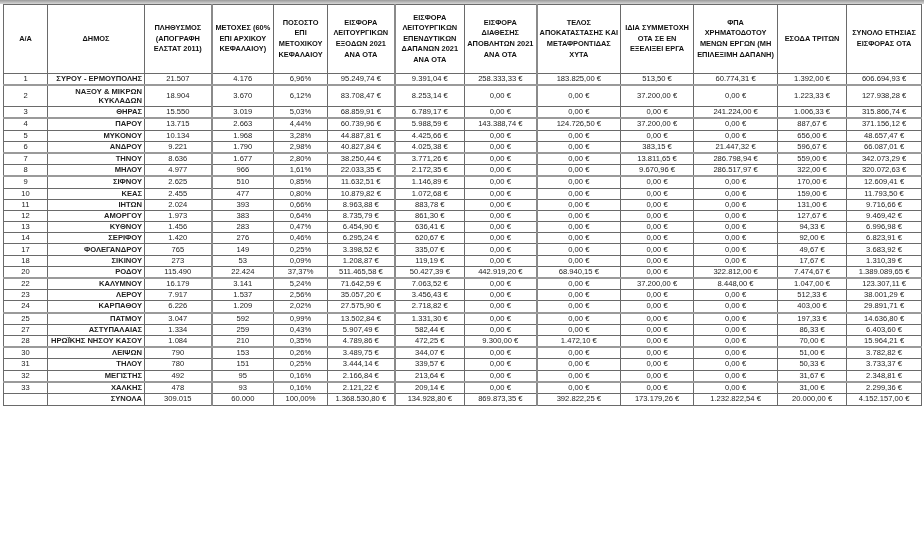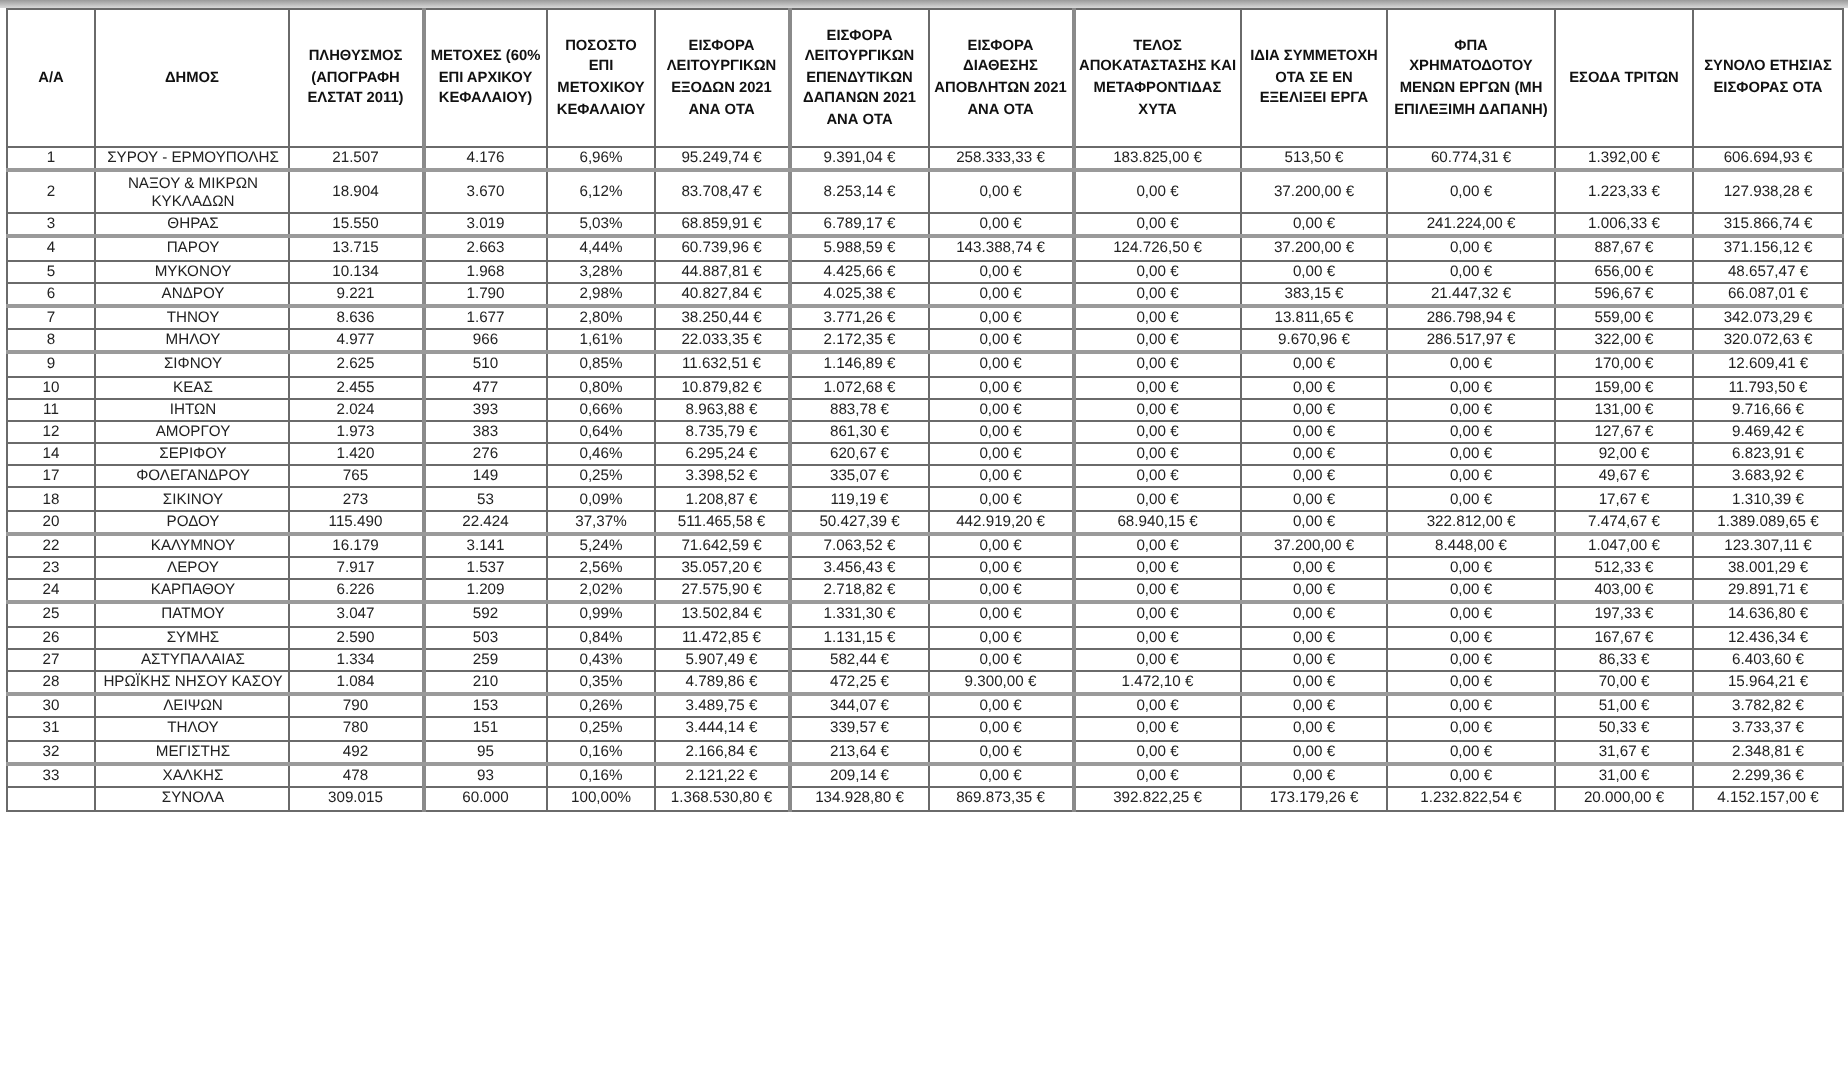--- a/index.html
+++ b/index.html
@@ -16,21 +16,21 @@
     padding: 0 2px;
     white-space: nowrap;
     overflow: hidden;
   }
   table.sheet th {
     font-weight: bold; font-size: 7.4px; line-height: 10.6px;
     text-align: center; vertical-align: middle;
     white-space: normal; height: 68px; color: #111;
   }
   table.sheet td { font-size: 7.6px; height: 10.2px; line-height: 10px; text-align: center; }
-  table.sheet td.name { text-align: center; padding-left: 3px; }
+  table.sheet td.name { text-align: right; padding-left: 3px; font-weight: bold; }
   table.sheet tr.tall td { height: 20px; }
   table.sheet tr.tall td.name { white-space: normal; line-height: 9.6px; }
   table.sheet td.thick-l, table.sheet th.thick-l { border-left: 2px solid #8a8a8a; }
   table.sheet tr.sep td { border-bottom: 2px solid #9a9a9a; }
   table.sheet tr.total td { height: 11px; }
 </style>
 </head>
 <body>
 
 <div class="topbar"></div>
@@ -243,20 +243,35 @@
         <td class="">8.735,79 €</td>
         <td class="thick-l">861,30 €</td>
         <td class="">0,00 €</td>
         <td class="thick-l">0,00 €</td>
         <td class="">0,00 €</td>
         <td class="">0,00 €</td>
         <td class="">127,67 €</td>
         <td class="">9.469,42 €</td>
       </tr>
       <tr>
+        <td class="">13</td>
+        <td class="name">ΚΥΘΝΟΥ</td>
+        <td class="">1.456</td>
+        <td class="thick-l">283</td>
+        <td class="">0,47%</td>
+        <td class="">6.454,90 €</td>
+        <td class="thick-l">636,41 €</td>
+        <td class="">0,00 €</td>
+        <td class="thick-l">0,00 €</td>
+        <td class="">0,00 €</td>
+        <td class="">0,00 €</td>
+        <td class="">94,33 €</td>
+        <td class="">6.996,98 €</td>
+      </tr>
+      <tr>
         <td class="">14</td>
         <td class="name">ΣΕΡΙΦΟΥ</td>
         <td class="">1.420</td>
         <td class="thick-l">276</td>
         <td class="">0,46%</td>
         <td class="">6.295,24 €</td>
         <td class="thick-l">620,67 €</td>
         <td class="">0,00 €</td>
         <td class="thick-l">0,00 €</td>
         <td class="">0,00 €</td>
@@ -361,35 +376,20 @@
         <td class="thick-l">592</td>
         <td class="">0,99%</td>
         <td class="">13.502,84 €</td>
         <td class="thick-l">1.331,30 €</td>
         <td class="">0,00 €</td>
         <td class="thick-l">0,00 €</td>
         <td class="">0,00 €</td>
         <td class="">0,00 €</td>
         <td class="">197,33 €</td>
         <td class="">14.636,80 €</td>
-      </tr>
-      <tr>
-        <td class="">26</td>
-        <td class="name">ΣΥΜΗΣ</td>
-        <td class="">2.590</td>
-        <td class="thick-l">503</td>
-        <td class="">0,84%</td>
-        <td class="">11.472,85 €</td>
-        <td class="thick-l">1.131,15 €</td>
-        <td class="">0,00 €</td>
-        <td class="thick-l">0,00 €</td>
-        <td class="">0,00 €</td>
-        <td class="">0,00 €</td>
-        <td class="">167,67 €</td>
-        <td class="">12.436,34 €</td>
       </tr>
       <tr>
         <td class="">27</td>
         <td class="name">ΑΣΤΥΠΑΛΑΙΑΣ</td>
         <td class="">1.334</td>
         <td class="thick-l">259</td>
         <td class="">0,43%</td>
         <td class="">5.907,49 €</td>
         <td class="thick-l">582,44 €</td>
         <td class="">0,00 €</td>

